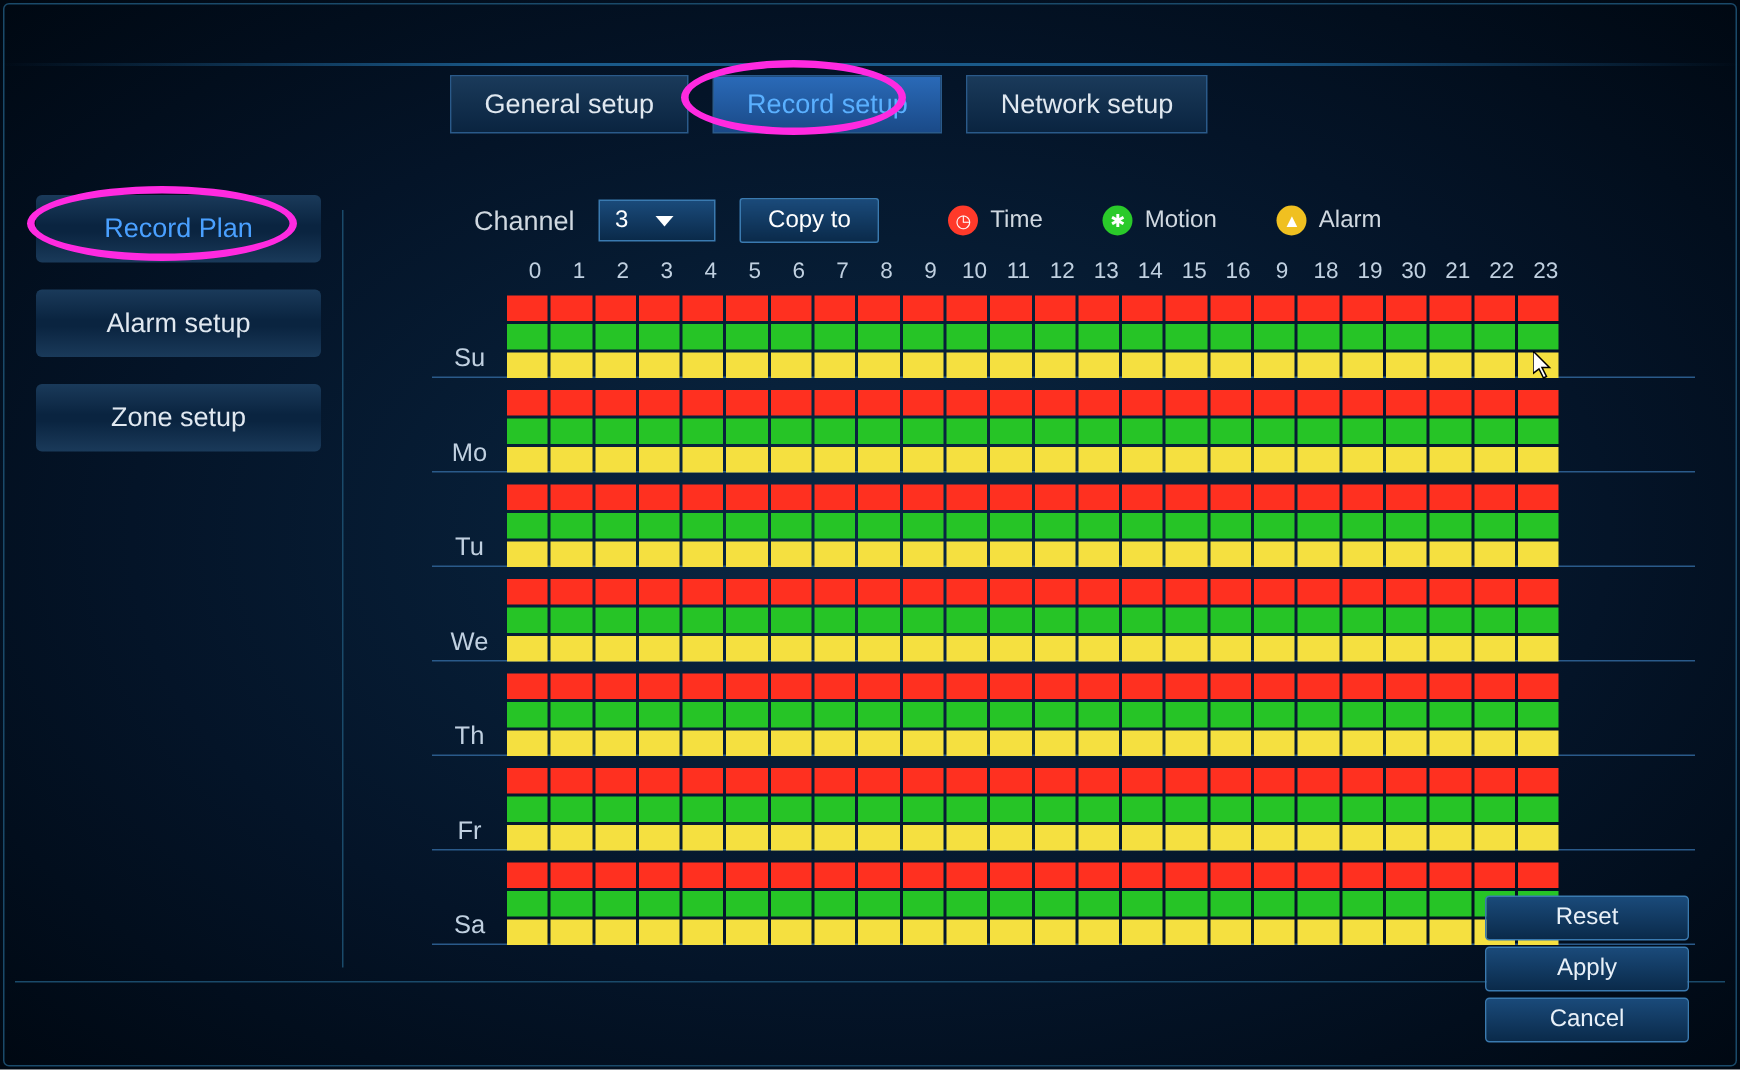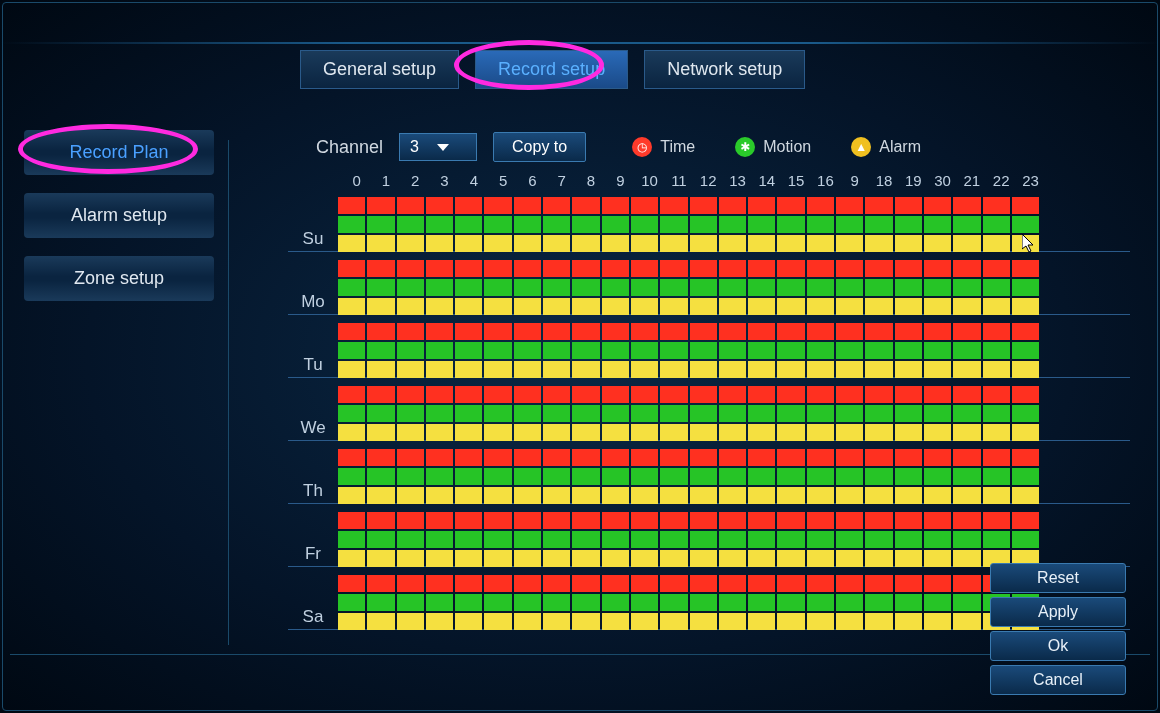--- a/index.html
+++ b/index.html
@@ -867,21 +867,20 @@
           </div>
         </div>
       </div>
   </div>
 </div>
 
 <div class="footer-line"></div>
 <div class="footer">
   <button class="fbtn">Reset</button>
   <button class="fbtn">Apply</button>
-  <button class="fbtn">Ok</button>
   <button class="fbtn">Cancel</button>
 </div>
 
 <div class="annot" style="top:40px; left:454px; width:150px; height:50px;"></div>
 <div class="annot" style="top:124px; left:18px; width:180px; height:50px;"></div>
 
 <div class="cursor">
   <svg width="16" height="20" viewBox="0 0 16 20">
     <path d="M0 0 L0 15 L4 12 L7 18 L9 17 L6 11 L11 11 Z" fill="#fff" stroke="#000" stroke-width="1"></path>
   </svg>

